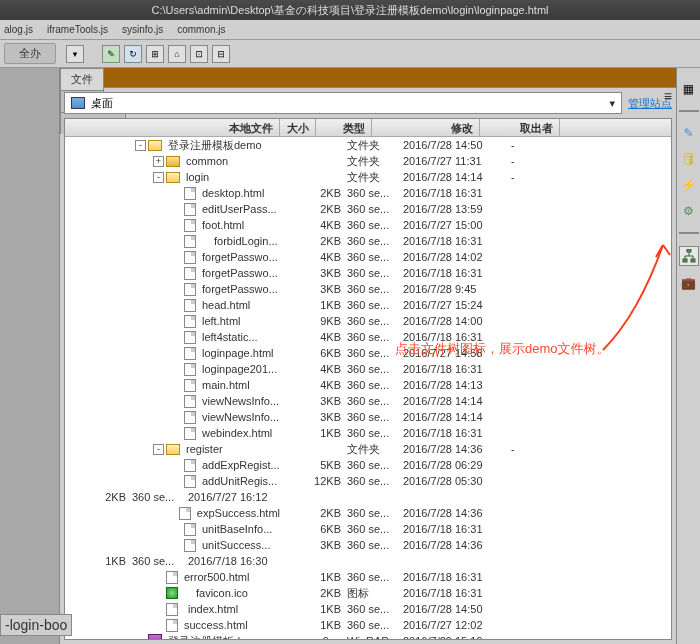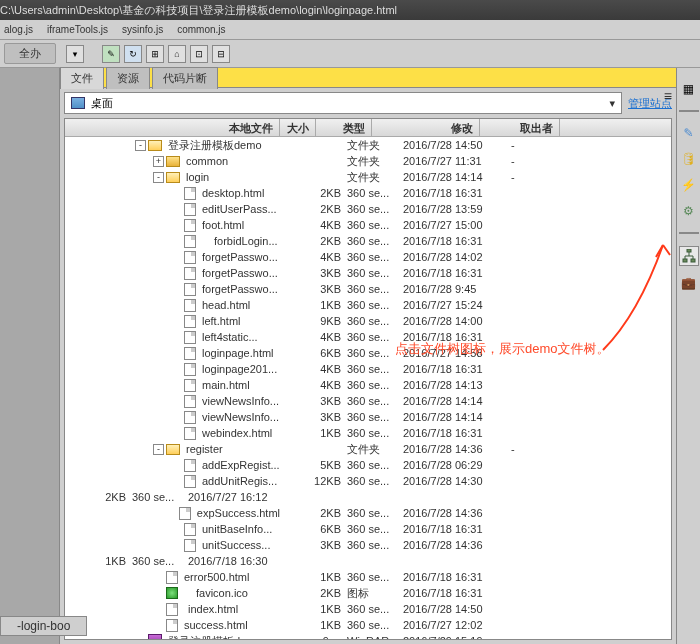--- a/index.html
+++ b/index.html
@@ -1,28 +1,28 @@
 <!DOCTYPE html>
 <html><head>
 <meta charset="utf-8">
 <style>
 * { margin: 0; padding: 0; box-sizing: border-box; font-family: "Microsoft YaHei", SimSun, sans-serif; font-size: 11px; }
 body { background: #a8a8a8; width: 700px; height: 644px; overflow: hidden; position: relative; }
 .ide { display: flex; flex-direction: column; height: 100%; }
-.titlebar { background: linear-gradient(#4a4a4a, #3a3a3a); color: #ddd; height: 20px; display: flex; align-items: center; justify-content: flex-start; font-size: 10px; }
+.titlebar { background: linear-gradient(#4a4a4a, #3a3a3a); color: #ddd; height: 20px; display: flex; align-items: center; justify-content: center; font-size: 10px; }
 .tabs-row { background: #d0d0d0; height: 20px; display: flex; align-items: center; padding: 0 4px; border-bottom: 1px solid #999; }
 .tab-label { color: #333; margin-right: 14px; font-size: 10px; }
 .toolbar { background: #cfcfcf; height: 28px; display: flex; align-items: center; padding: 0 4px; border-bottom: 1px solid #999; gap: 4px; }
 .tb-icon { width: 18px; height: 18px; background: #e0e0e0; border: 1px solid #888; display: inline-flex; align-items: center; justify-content: center; font-size: 9px; }
 .doc-tabs { background: #bfbfbf; border: 1px solid #999; border-radius: 2px; padding: 2px 14px; font-size: 11px; color: #333; margin-right: 6px; }
 .main { flex: 1; display: flex; min-height: 0; }
 .left-gutter { width: 60px; background: #a8a8a8; border-right: 1px solid #888; }
-.left-bottom-tab { position: absolute; bottom: 8px; left: 0; background: #cfcfcf; border: 1px solid #888; padding: 2px 16px; font-size: 12px; color: #333; }
+.left-bottom-tab { position: absolute; bottom: 8px; left: 0; background: #cfcfcf; border: 1px solid #888; padding: 2px 4px; font-size: 14px; color: #333; }
 .panel { flex: 1; background: #cfcfcf; display: flex; flex-direction: column; min-width: 0; }
-.panel-tabs { display: flex; background: #fde047; border-bottom: 1px solid #888; height: 20px; align-items: center; }
+.panel-tabs { display: flex; background: #a16207; border-bottom: 1px solid #888; height: 20px; align-items: flex-start; flex-direction: column; }
 .ptab { padding: 3px 10px; font-size: 11px; color: #333; background: #bfbfbf; border: 1px solid #888; border-bottom: none; margin-right: 2px; }
 .ptab.active { background: #d8d8d8; }
 .loc-row { display: flex; align-items: center; padding: 4px; gap: 6px; }
 .loc-select { flex: 1; background: #fff; border: 1px solid #888; height: 22px; display: flex; align-items: center; padding: 0 6px; gap: 6px; }
 .drive-icon { width: 14px; height: 12px; background: linear-gradient(#7ab0e0, #5090c8); border: 1px solid #336; }
 .dropdown-arrow { margin-left: auto; color: #333; }
 .link { color: #1a6fd1; text-decoration: underline; font-size: 11px; cursor: pointer; }
 .tree-wrap { flex: 1; background: #fff; border: 1px solid #888; margin: 0 4px 4px 4px; overflow: hidden; display: flex; flex-direction: column; }
 .col-headers { display: flex; background: linear-gradient(#f0f0f0, #d8d8d8); border-bottom: 1px solid #aaa; height: 18px; text-align: right; }
 .ch { border-right: 1px solid #aaa; padding: 2px 6px; font-size: 11px; font-weight: bold; color: #333; overflow: hidden; }
@@ -370,21 +370,21 @@
             </div>
             <div class="row">
               <span class="cell-name">
                 <span class="indent" style="width: 104px;"></span>
                 <span class="spacer"></span>
                 <span class="file-icon"></span>
                 <span style="margin-left: 4px;">addUnitRegis...</span>
               </span>
               <span class="cell-size">12KB</span>
               <span class="cell-type">360 se...</span>
-              <span class="cell-date">2016/7/28 14:30</span>
+              <span class="cell-date">2016/7/28 05:30</span>
               <span class="cell-by"></span>
             </div>
             <div class="row">
               <span class="cell-size">2KB</span>
               <span class="cell-type">360 se...</span>
               <span class="cell-date">2016/7/27 16:12</span>
               <span class="cell-by"></span>
             </div>
             <div class="row">
               <span class="cell-name">

